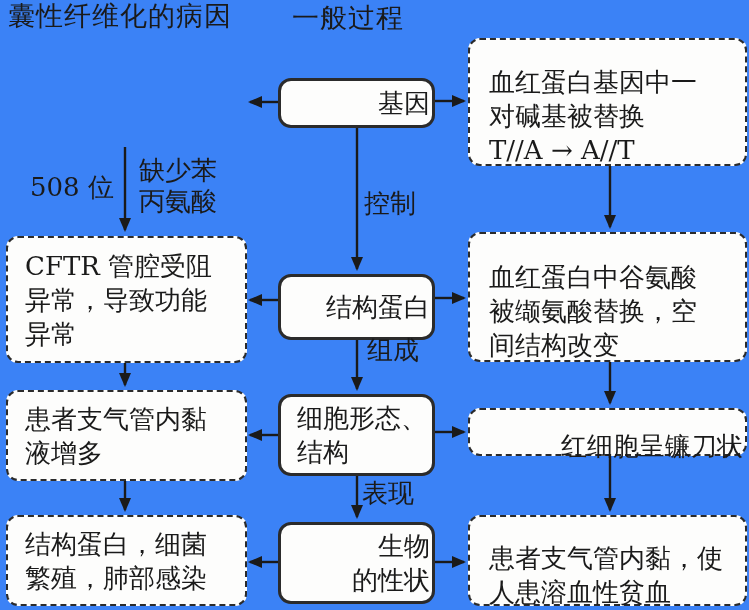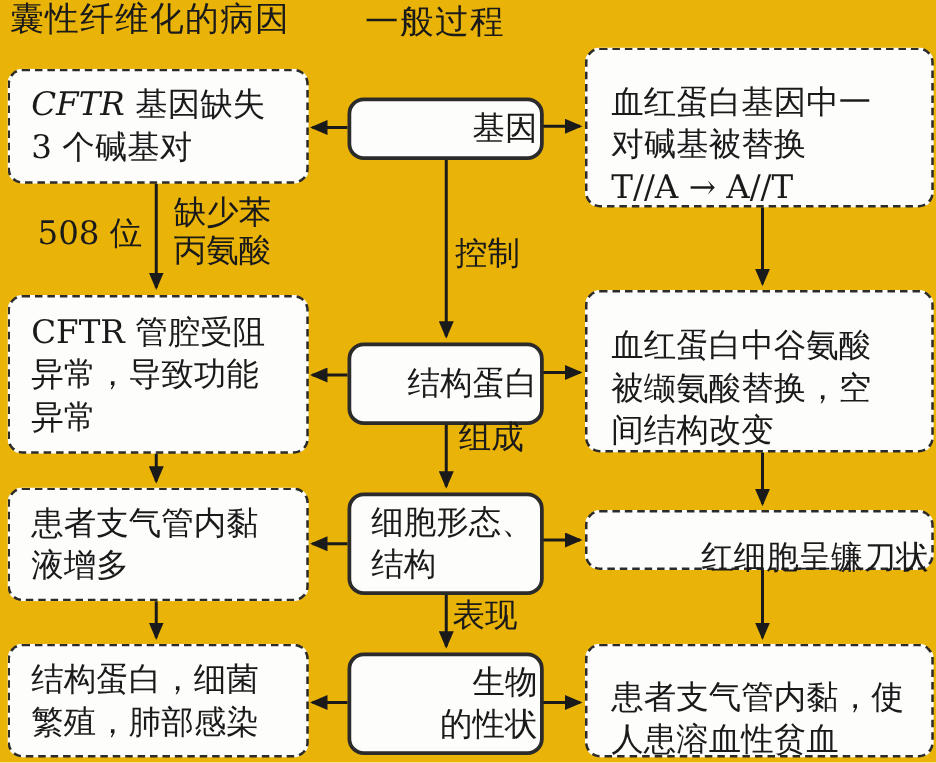--- a/index.html
+++ b/index.html
@@ -1,17 +1,17 @@
 <!DOCTYPE html>
 <html><head>
 <meta charset="utf-8">
 <style>
   html,body { margin:0; padding:0; background:#ffffff; }
   .canvas {
-    position:relative; width:749px; height:610px; background:#eab308;
+    position:relative; width:749px; height:610px; background:#3b82f6;
     font-family:"DejaVu Serif","Liberation Serif",serif; color:#1a1a1a;
     overflow:hidden;
   }
   .title {
     position:absolute; font-size:27px; line-height:30px; font-weight:500;
     letter-spacing:1px; white-space:nowrap;
   }
   .box {
     position:absolute; box-sizing:border-box; display:flex; align-items:center;
     background:#fdfdfc; font-size:26px; line-height:34px;
@@ -81,24 +81,20 @@
   </div>
   <div class="box solid mid-col centered" style="top:522px;height:82px">
     <div class="txt">生物
 的性状</div>
   </div>
 
   <div class="flabel" style="left:364px;top:188px">控制</div>
   <div class="flabel" style="left:367px;top:335px">组成</div>
   <div class="flabel" style="left:362px;top:478px">表现</div>
 
-  <div class="box dashed left-col" style="top:55px;height:92px">
-    <div class="txt"><i>CFTR</i><span> 基因缺失
-3 个碱基对</span></div>
-  </div>
   <div class="flabel" style="left:30px;top:172px">508 位</div>
   <div class="flabel" style="left:139px;top:155px">缺少苯
 丙氨酸</div>
   <div class="box dashed left-col" style="top:236px;height:127px">
     <div class="txt">CFTR 管腔受阻
 异常，导致功能
 异常</div>
   </div>
   <div class="box dashed left-col" style="top:390px;height:91px">
     <div class="txt">患者支气管内黏

